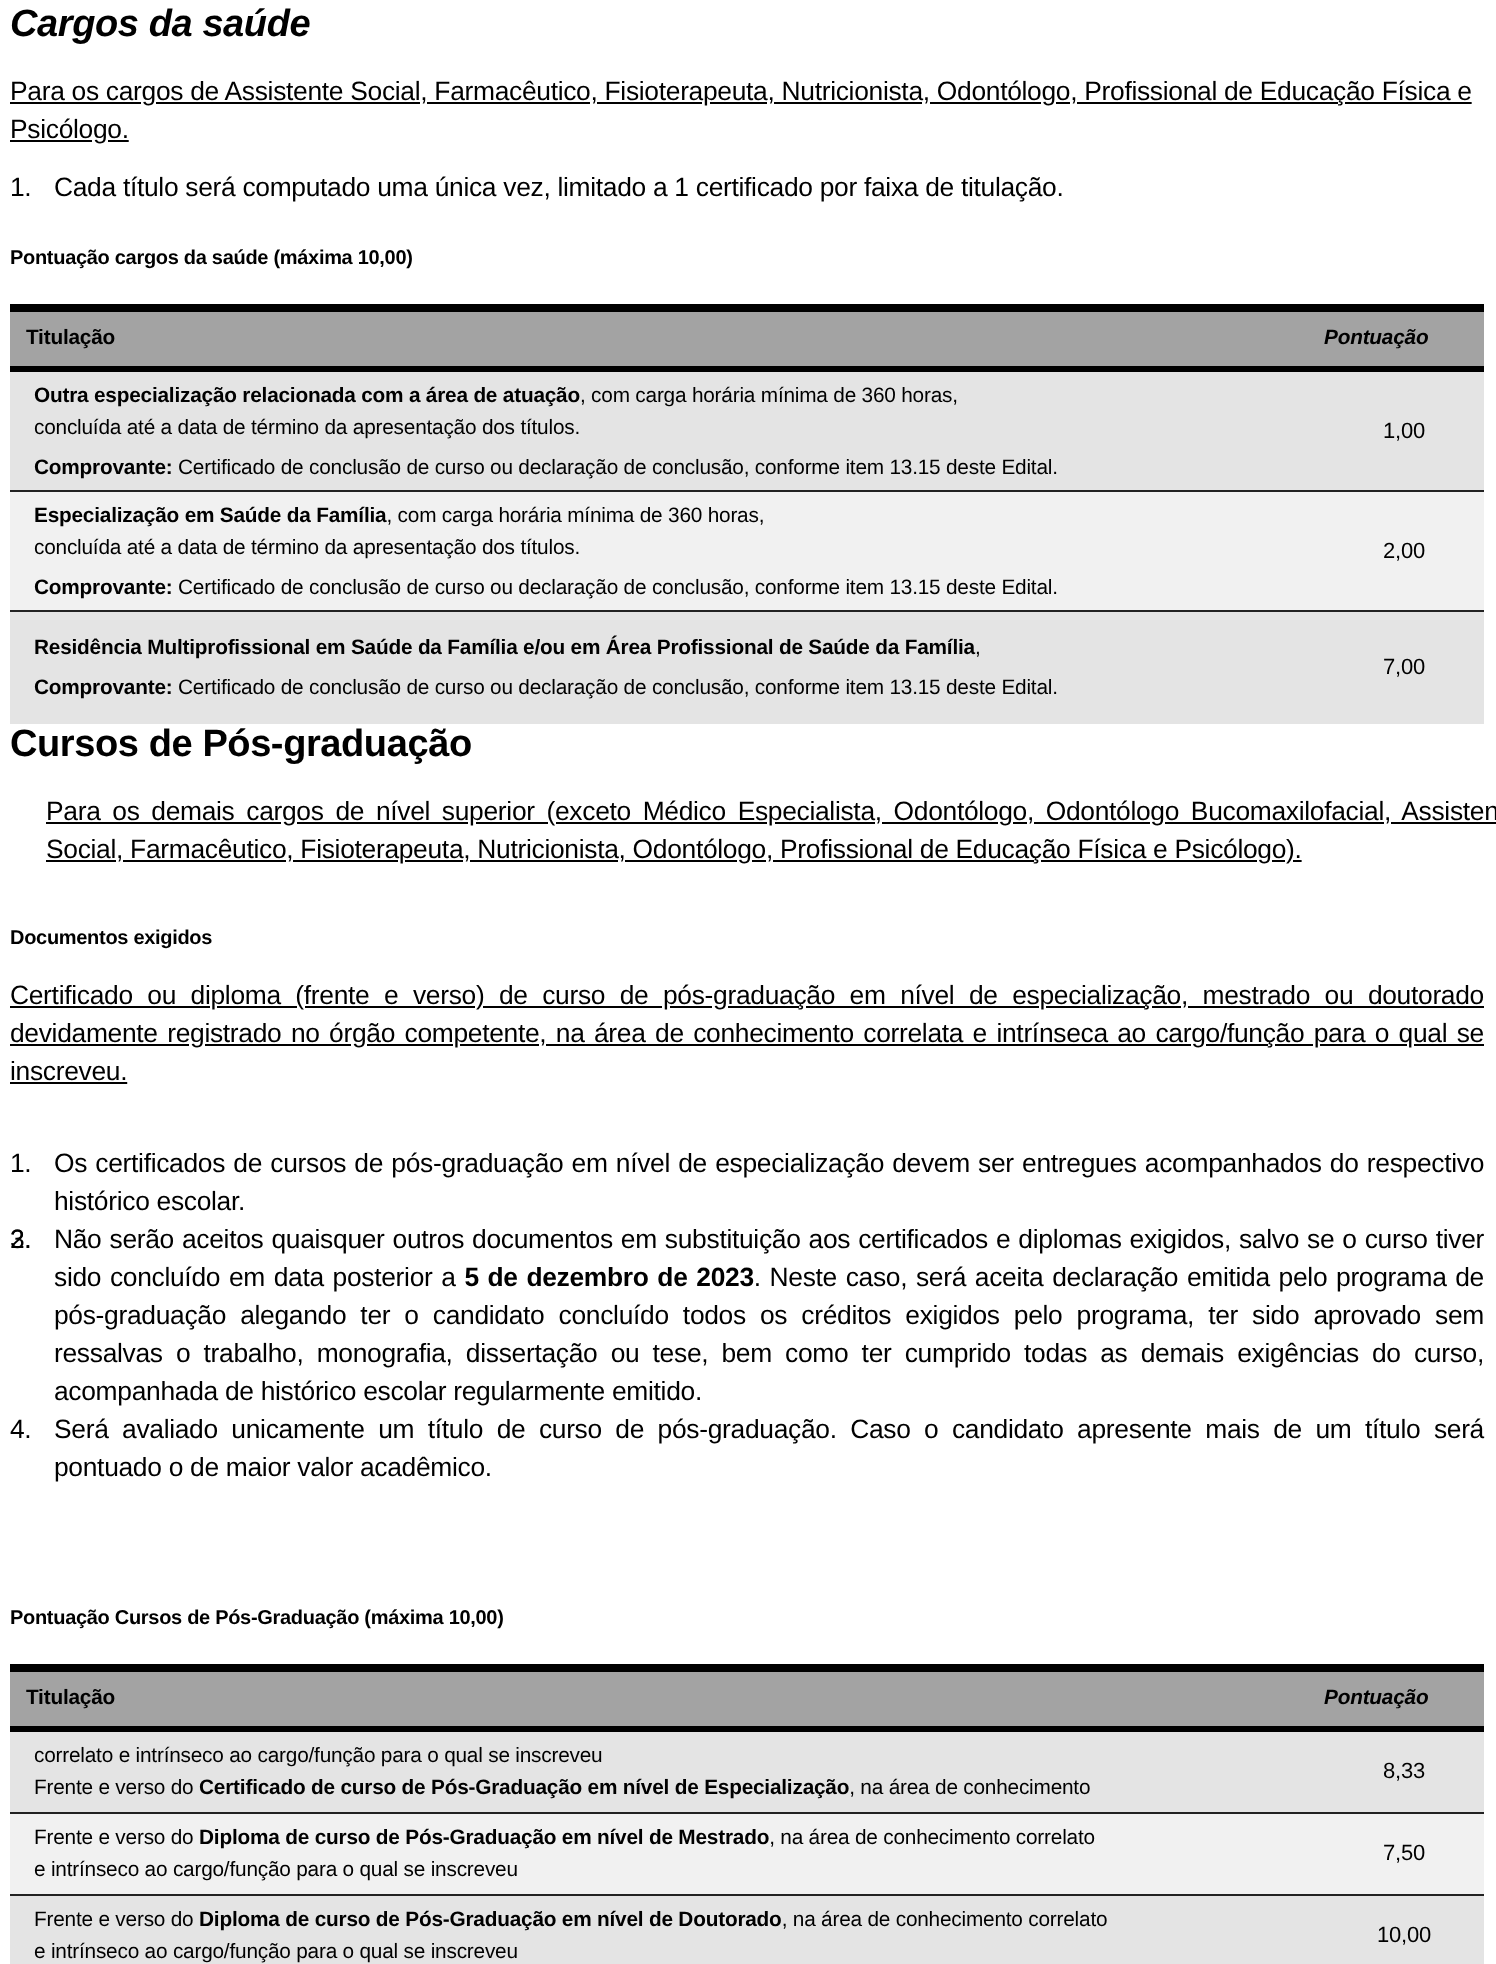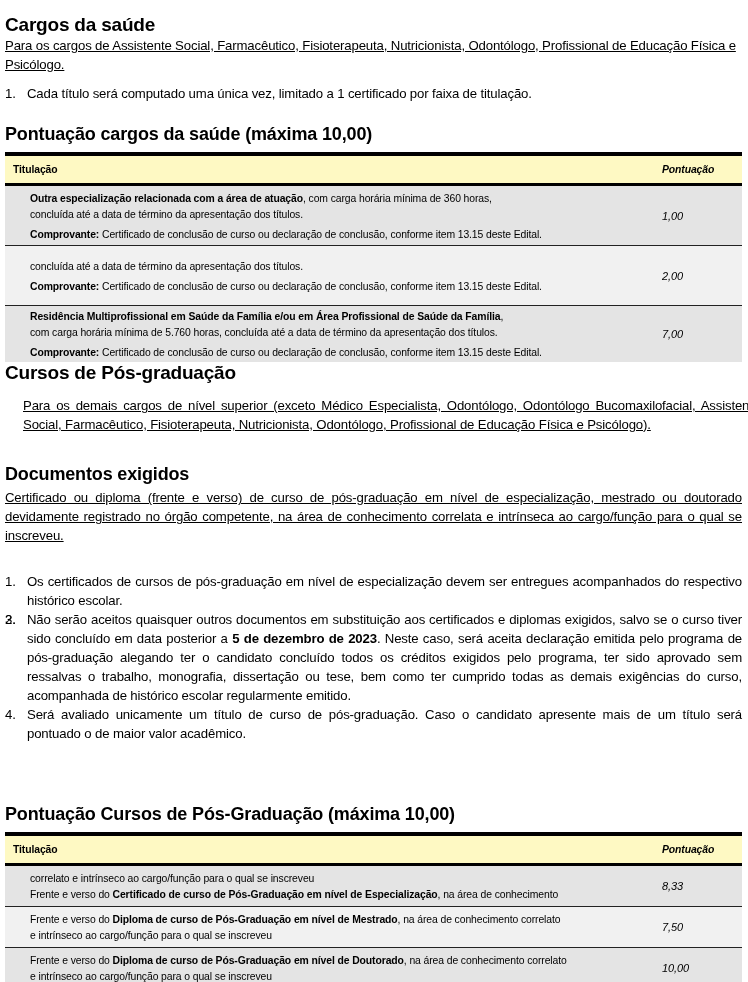--- a/index.html
+++ b/index.html
@@ -3,40 +3,40 @@
 <meta charset="utf-8">
 <style>
   html, body { margin: 0; padding: 0; background: #ffffff; }
   body {
     width: 748px; height: 982px; overflow: hidden; position: relative;
     font-family: "Liberation Sans", sans-serif; color: #000;
   }
   .h1 { position: absolute; left: 5px; font-size: 19px; font-weight: bold; letter-spacing: -0.2px; }
   .p { position: absolute; left: 5px; font-size: 13.2px; line-height: 19px; letter-spacing: -0.15px; text-decoration: underline; }
   .justify { text-align: justify; width: 737px; }
-  .h3 { position: absolute; left: 5px; font-size: 18px; font-weight: bold; letter-spacing: -0.15px; }
+  .h3 { position: absolute; left: 5px; font-size: 10px; font-weight: bold; letter-spacing: -0.15px; }
   .olist { position: absolute; left: 5px; width: 737px; margin: 0; padding: 0; list-style: none; font-size: 13.2px; line-height: 19px; letter-spacing: -0.15px; }
   .olist li { position: relative; padding-left: 22px; text-align: justify; }
   .olist li .num { position: absolute; left: 0; top: 0; }
   .tbl { position: absolute; left: 5px; width: 737px; border-top: 4px solid #000; font-size: 10.4px; letter-spacing: -0.1px; }
-  .thead { background: #fef9c3; height: 27px; display: flex; align-items: center; font-weight: bold; border-bottom: 3px solid #000; }
+  .thead { background: #a3a3a3; height: 27px; display: flex; align-items: center; font-weight: bold; border-bottom: 3px solid #000; }
   .thead .c1 { flex: 1; padding-left: 8px; }
   .thead .c2 { width: 80px; text-align: left; font-style: italic; }
   .row { display: flex; align-items: center; border-bottom: 1.5px solid #222; }
   .row.a { background: #e4e4e4; }
   .row.b { background: #f1f1f1; }
-  .row .c1 { flex: 1; padding: 6px 8px 4px 25px; line-height: 16px; }
-  .row .c2 { width: 80px; font-size: 11px; font-style: italic; }
+  .row .c1 { flex: 1; padding: 6px 8px 4px 12px; line-height: 16px; }
+  .row .c2 { width: 80px; text-align: center; font-size: 11px; }
   .row .c1 .comp { margin-top: 4px; }
   b { font-weight: bold; }
 </style>
 </head>
 <body>
 
-<div class="h1" style="top:14px;">Cargos da saúde</div>
+<div class="h1" style="top:2px;font-style:italic;">Cargos da saúde</div>
 <div class="p" style="top:36px; width:740px;">Para os cargos de Assistente Social, Farmacêutico, Fisioterapeuta, Nutricionista, Odontólogo, Profissional de Educação Física e Psicólogo.</div>
 <ul class="olist" style="top:84px;">
   <li><span class="num">1.</span><span>Cada título será computado uma única vez, limitado a 1 certificado por faixa de titulação.</span></li>
 </ul>
 <div class="h3" style="top:124px;">Pontuação cargos da saúde (máxima 10,00)</div>
 
 <div class="tbl" style="top:152px;">
   <div class="thead">
     <div class="c1">Titulação</div>
     <div class="c2">Pontuação</div>
@@ -44,29 +44,29 @@
   <div class="row a" style="height:59px;">
     <div class="c1">
       <div><b>Outra especialização relacionada com a área de atuação</b><span>, com carga horária mínima de 360 horas,</span></div>
       <div>concluída até a data de término da apresentação dos títulos.</div>
       <div class="comp"><b>Comprovante:</b><span> Certificado de conclusão de curso ou declaração de conclusão, conforme item 13.15 deste Edital.</span></div>
     </div>
     <div class="c2">1,00</div>
   </div>
   <div class="row b" style="height:59px;">
     <div class="c1">
+      <div><b>Especialização em Saúde da Família</b><span>, com carga horária mínima de 360 horas,</span></div>
       <div>concluída até a data de término da apresentação dos títulos.</div>
       <div class="comp"><b>Comprovante:</b><span> Certificado de conclusão de curso ou declaração de conclusão, conforme item 13.15 deste Edital.</span></div>
     </div>
     <div class="c2">2,00</div>
   </div>
   <div class="row a" style="height:56px; border-bottom:none; overflow:hidden;">
     <div class="c1">
       <div><b>Residência Multiprofissional em Saúde da Família e/ou em Área Profissional de Saúde da Família</b><span>,</span></div>
-      <div>com carga horária mínima de 5.760 horas, concluída até a data de término da apresentação dos títulos.</div>
       <div class="comp"><b>Comprovante:</b><span> Certificado de conclusão de curso ou declaração de conclusão, conforme item 13.15 deste Edital.</span></div>
     </div>
     <div class="c2">7,00</div>
   </div>
 </div>
 
 <div class="h1" style="top:362px; background:#fff; width:748px; left:0; padding-left:5px;">Cursos de Pós-graduação</div>
 <div class="p justify" style="top:396px;margin-left:18px;">Para os demais cargos de nível superior (exceto Médico Especialista, Odontólogo, Odontólogo Bucomaxilofacial, Assistente Social, Farmacêutico, Fisioterapeuta, Nutricionista, Odontólogo, Profissional de Educação Física e Psicólogo).</div>
 <div class="h3" style="top:464px;">Documentos exigidos</div>
 <div class="p justify" style="top:488px;">Certificado ou diploma (frente e verso) de curso de pós-graduação em nível de especialização, mestrado ou doutorado devidamente registrado no órgão competente, na área de conhecimento correlata e intrínseca ao cargo/função para o qual se inscreveu.</div>

